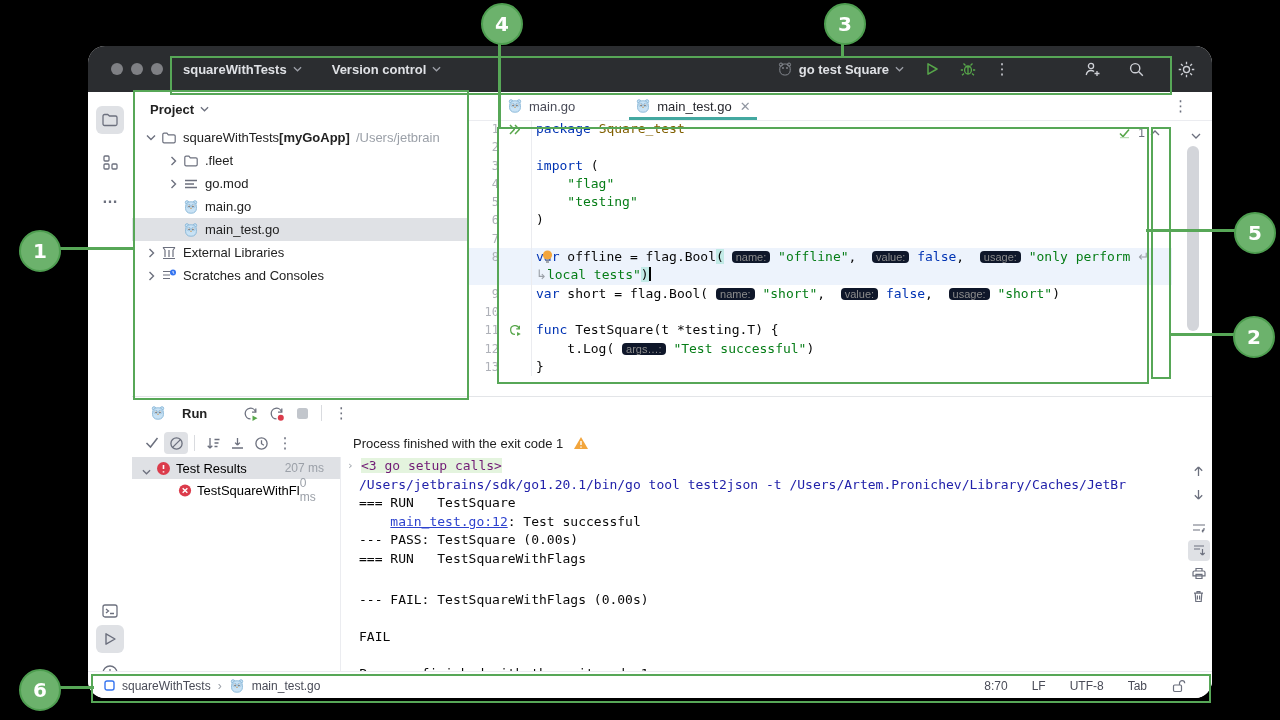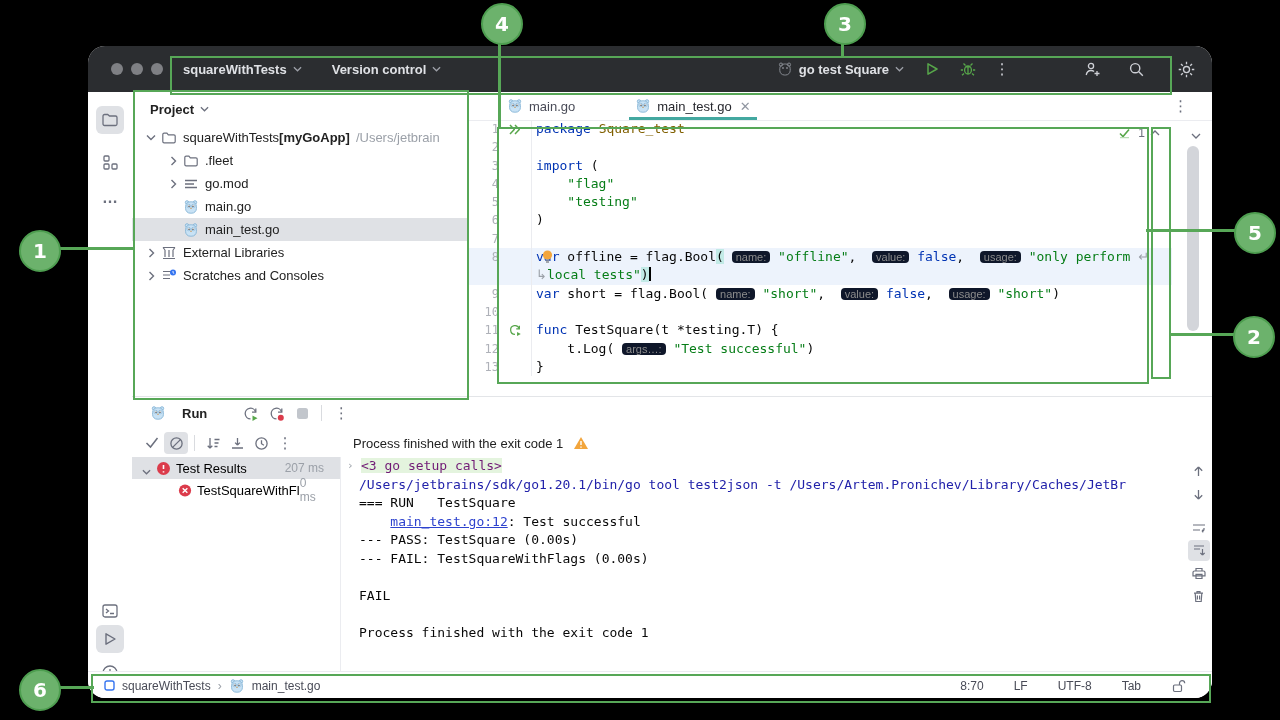--- a/index.html
+++ b/index.html
@@ -97,21 +97,21 @@
   .con-hlg{background:#E4F4DE;color:#701a75;}
   #console-gutter{position:absolute;right:0;top:60px;width:27px;height:215px;display:flex;
                   flex-direction:column;align-items:center;padding-top:4px;gap:2px;}
   .cg-ico{width:22px;height:21px;display:flex;align-items:center;justify-content:center;border-radius:4px;}
   .cg-ico.sel{background:#DFE1E5;}
 
   
   #statusbar{position:absolute;left:0;top:625px;width:1124px;height:27px;background:#fff;
              border-top:1px solid #EBECF0;display:flex;align-items:center;font-size:12px;color:#494B57;}
   #sb-left{display:flex;align-items:center;gap:7px;padding-left:16px;}
-  #sb-right{display:flex;align-items:center;gap:30px;margin-left:auto;padding-right:26px;}
+  #sb-right{display:flex;align-items:center;gap:24px;margin-left:auto;padding-right:26px;}
   .sb-chev{color:#9BA0A8;}
 
   
   .ann-rect{position:absolute;border:2.5px solid #57A757;pointer-events:none;}
   .ann-line{position:absolute;background:#57A757;pointer-events:none;}
   .ann-circle{position:absolute;width:38px;height:38px;border-radius:50%;background:#6CB26C;
               border:2px solid #4E9E50;display:flex;align-items:center;justify-content:center;
               color:#fff;font-size:20px;font-weight:bold;font-family:"DejaVu Sans",sans-serif;}
 </style>
 </head>
@@ -604,22 +604,23 @@
           <span class="test-time">0 ms</span>
         </div>
       </div>
 
       <div id="console" class="mono">
           <div class="con-row"><span class="con-fold">›</span><span style="white-space: pre;"><span class="con-hlg">&lt;3 go setup calls&gt;</span></span></div>
           <div class="con-row"><span class="con-ind"></span><span style="white-space: pre;"><span class="con-sys">/Users/jetbrains/sdk/go1.20.1/bin/go tool test2json -t /Users/Artem.Pronichev/Library/Caches/JetBr</span></span></div>
           <div class="con-row"><span class="con-ind"></span><span style="white-space: pre;"><span class="con-plain">=== RUN   TestSquare</span></span></div>
           <div class="con-row"><span class="con-ind"></span><span style="white-space: pre;"><span class="con-plain">    </span><span class="con-link">main_test.go:12</span><span class="con-plain">: Test successful</span></span></div>
           <div class="con-row"><span class="con-ind"></span><span style="white-space: pre;"><span class="con-plain">--- PASS: TestSquare (0.00s)</span></span></div>
+          <div class="con-row"><span class="con-ind"></span><span style="white-space: pre;"><span class="con-plain">=== RUN   TestSquareWithFlags</span></span></div>
           <div class="con-row"><span class="con-ind"></span></div>
-          <div class="con-row"><span class="con-ind"></span><span style="white-space: pre;"><span class="con-plain">--- FAIL: TestSquareWithFlags (0.00s)</span></span></div>
+          <div class="con-row"><span class="con-ind"></span><span style="white-space: pre; margin-top: 23px;"><span class="con-plain">--- FAIL: TestSquareWithFlags (0.00s)</span></span></div>
           <div class="con-row"><span class="con-ind"></span><span style="white-space: pre;">&nbsp;</span></div>
           <div class="con-row"><span class="con-ind"></span><span style="white-space: pre;"><span class="con-plain">FAIL</span></span></div>
           <div class="con-row"><span class="con-ind"></span><span style="white-space: pre;">&nbsp;</span></div>
           <div class="con-row"><span class="con-ind"></span><span style="white-space: pre;"><span class="con-plain">Process finished with the exit code 1</span></span></div>
         </div>
 
       <div id="console-gutter">
         <div class="cg-ico">
             <svg width="13" height="13" viewBox="0 0 13 13" fill="none" stroke="#6C707E" stroke-width="1.3">
               <path d="M6.5 11V2M6.5 2L2.8 5.7M6.5 2l3.7 3.7"></path>

